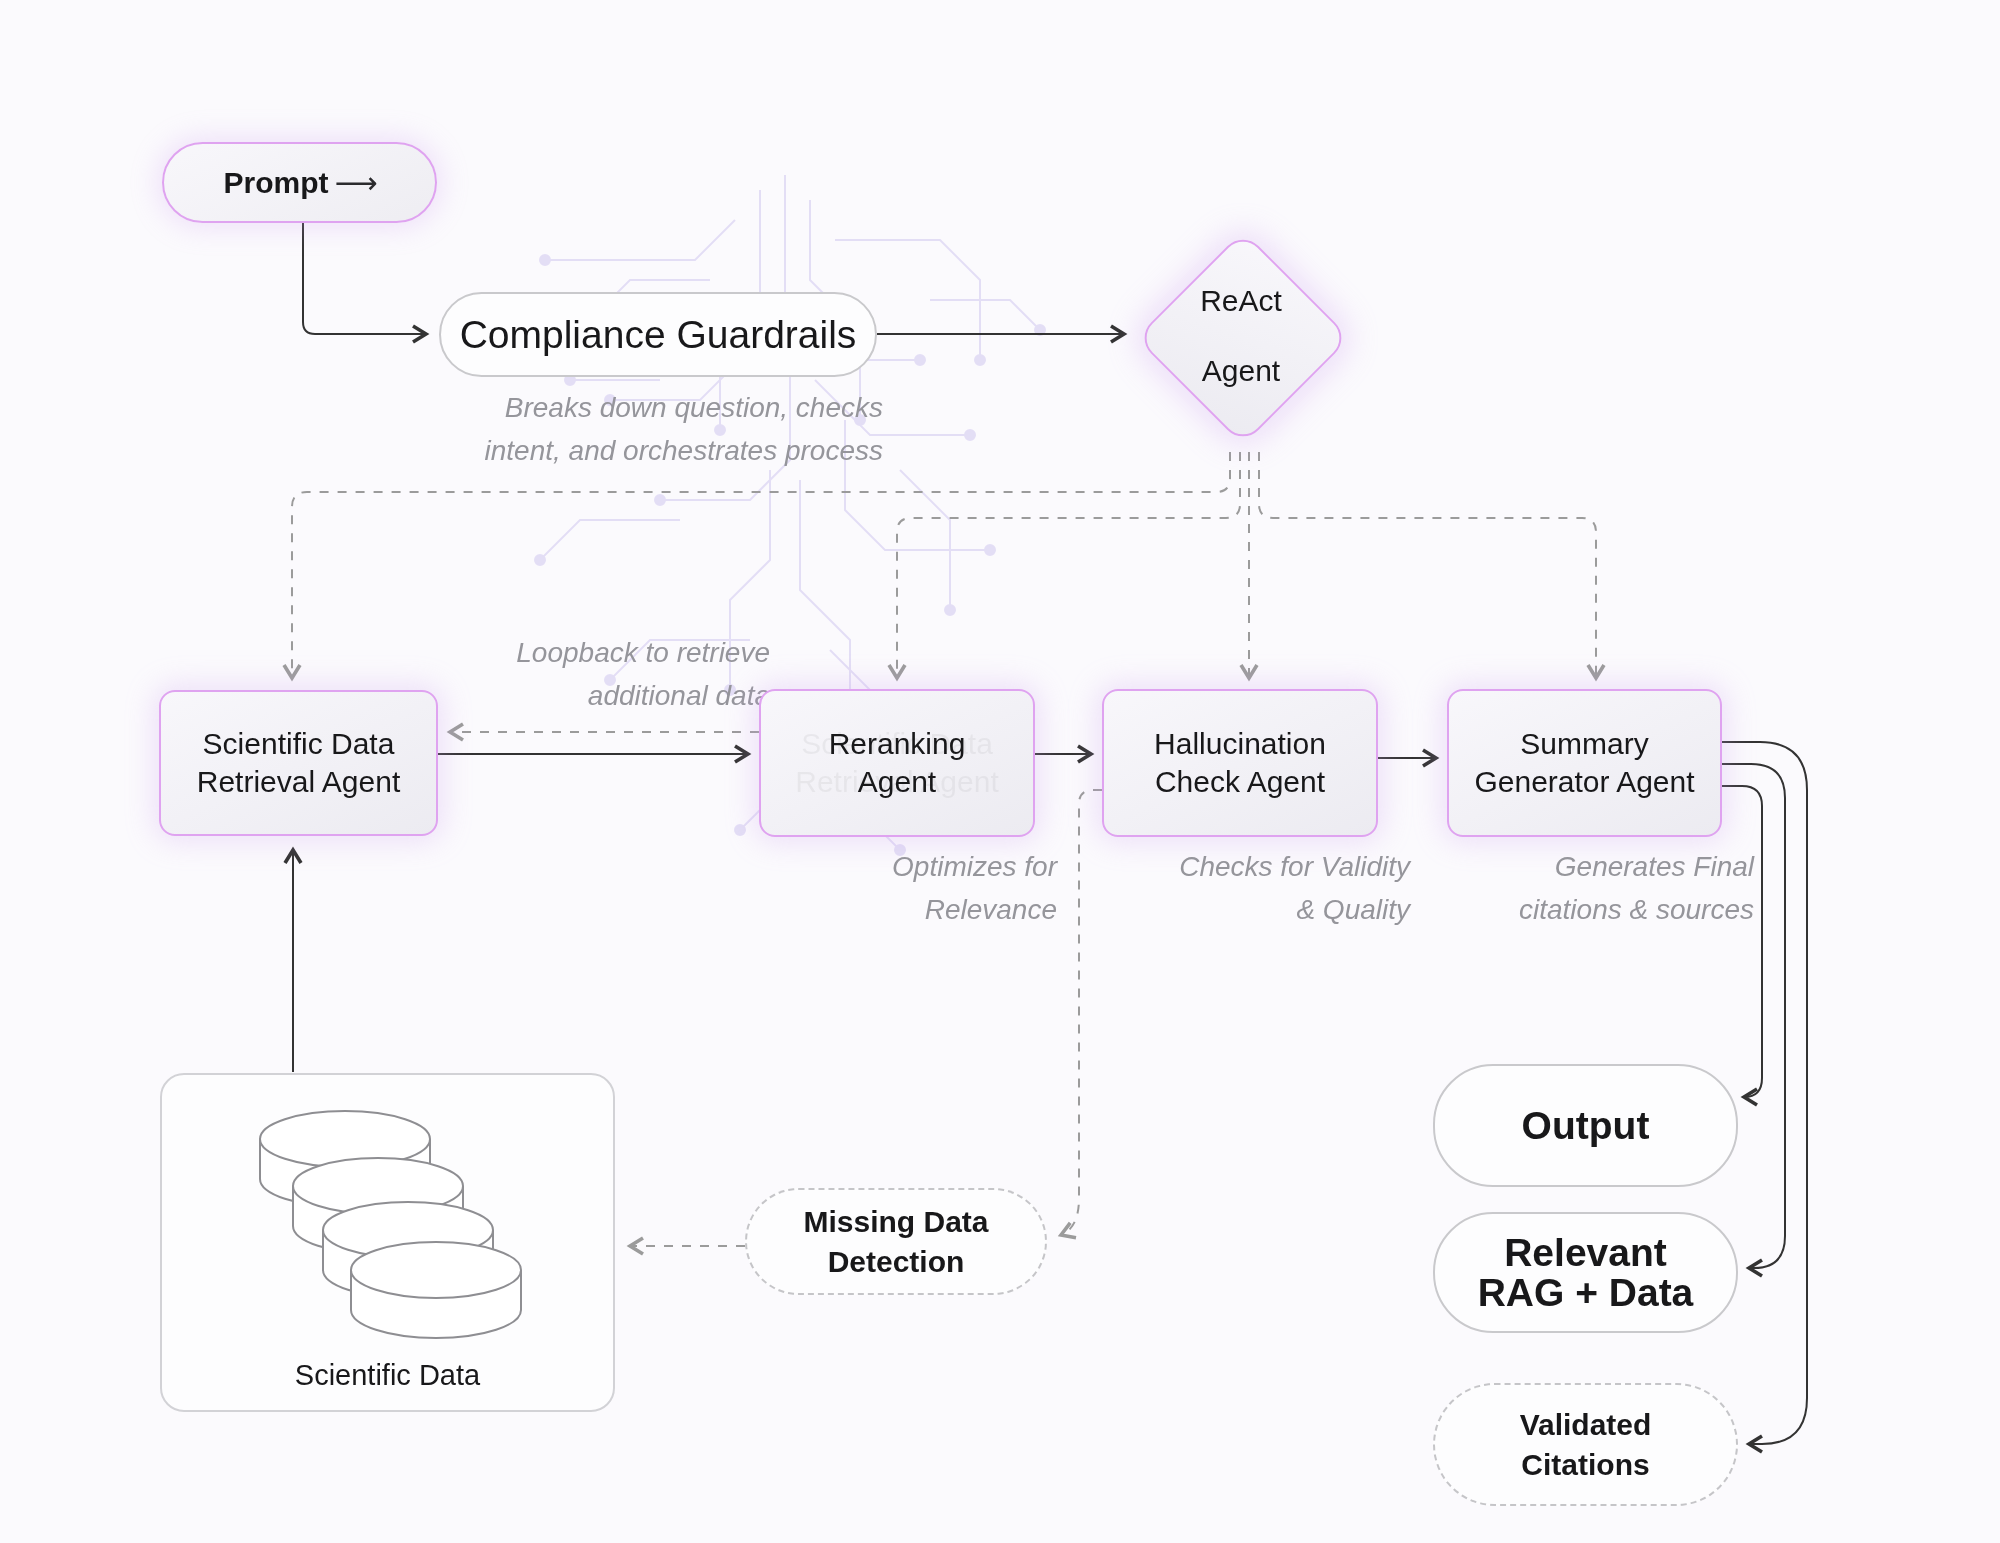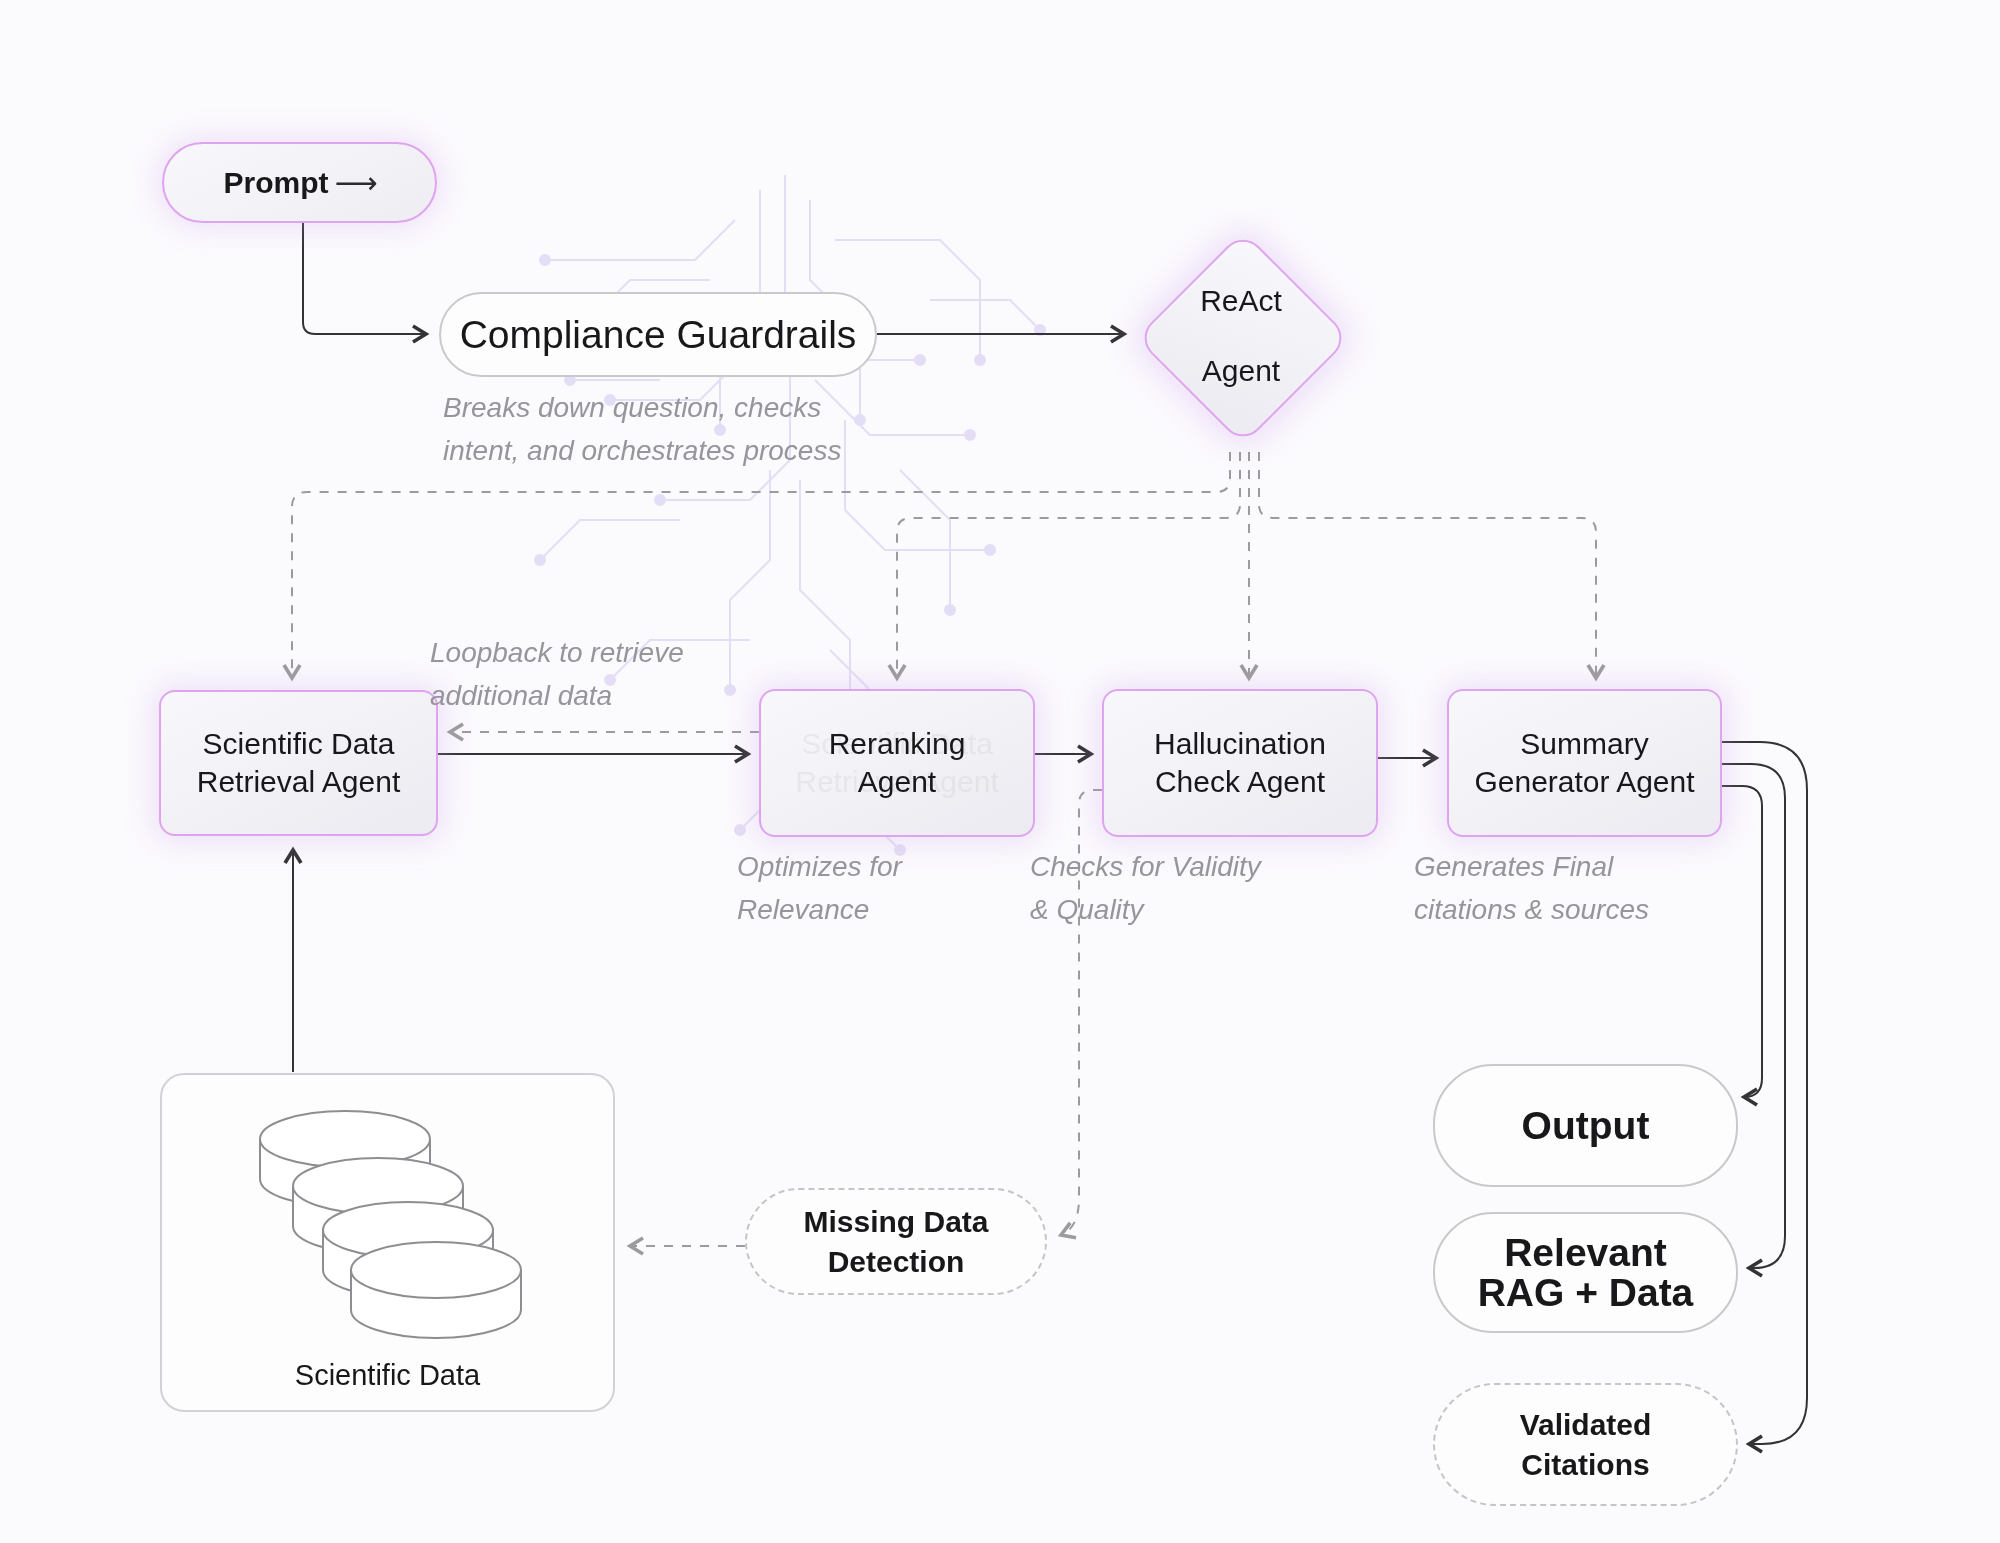--- a/index.html
+++ b/index.html
@@ -23,21 +23,21 @@
   }
   .pill-gray{
     border:2px solid #c9c9cc;border-radius:60px;background:#fdfdfe;
     font-size:39px;line-height:40px;
   }
   .pill-dashed{
     border:2px dashed #c5c5c8;border-radius:60px;background:#fdfdfe;
     font-size:30px;line-height:40px;font-weight:700;
   }
   .caption{
-    position:absolute;z-index:2;text-align:left;
+    position:absolute;z-index:2;text-align:right;
     font-style:italic;font-size:28px;line-height:43px;color:#95959b;
   }
   .bold{font-weight:700;}
   #prompt{
     left:162px;top:142px;width:275px;height:81px;
     border:2px solid #dfa3f0;border-radius:42px;
     background:linear-gradient(155deg,#f8f7fb,#eeedf2);
     box-shadow:0 0 26px 6px rgba(206,160,238,.25);
     flex-direction:row;gap:6px;font-size:30px;font-weight:700;
   }
@@ -66,21 +66,21 @@
     font-size:29px;font-weight:400;
   }
   #sci-container svg{position:absolute;left:0;top:0;}
   #missing{left:745px;top:1188px;width:302px;height:107px;border-radius:56px;}
   #output{left:1433px;top:1037px;width:305px;height:123px;font-weight:700;margin-top:27px;}
   #rag{left:1433px;top:1212px;width:305px;height:121px;font-weight:700;}
   #citations{left:1433px;top:1383px;width:305px;height:123px;border-radius:64px;}
   #cap-compliance{left:443px;top:386px;width:440px;}
   #cap-loopback{left:430px;top:631px;width:340px;}
   #cap-reranking{left:737px;top:845px;width:320px;}
-  #cap-hallucination{left:1030px;top:845px;width:340px;}
+  #cap-hallucination{left:1070px;top:845px;width:340px;}
   #cap-summary{left:1414px;top:845px;width:340px;}
 </style>
 </head>
 <body>
 
 <svg id="circuit" class="layer" viewBox="0 0 2000 1543" fill="none" stroke="#cdc3ef" stroke-width="2">
   <g>
     <path d="M760,190 V300 L720,340 V430"></path>
       <path d="M785,175 V320 L825,360 H920"></path>
     <path d="M735,220 L695,260 H600 M600,260 H545"></path>

